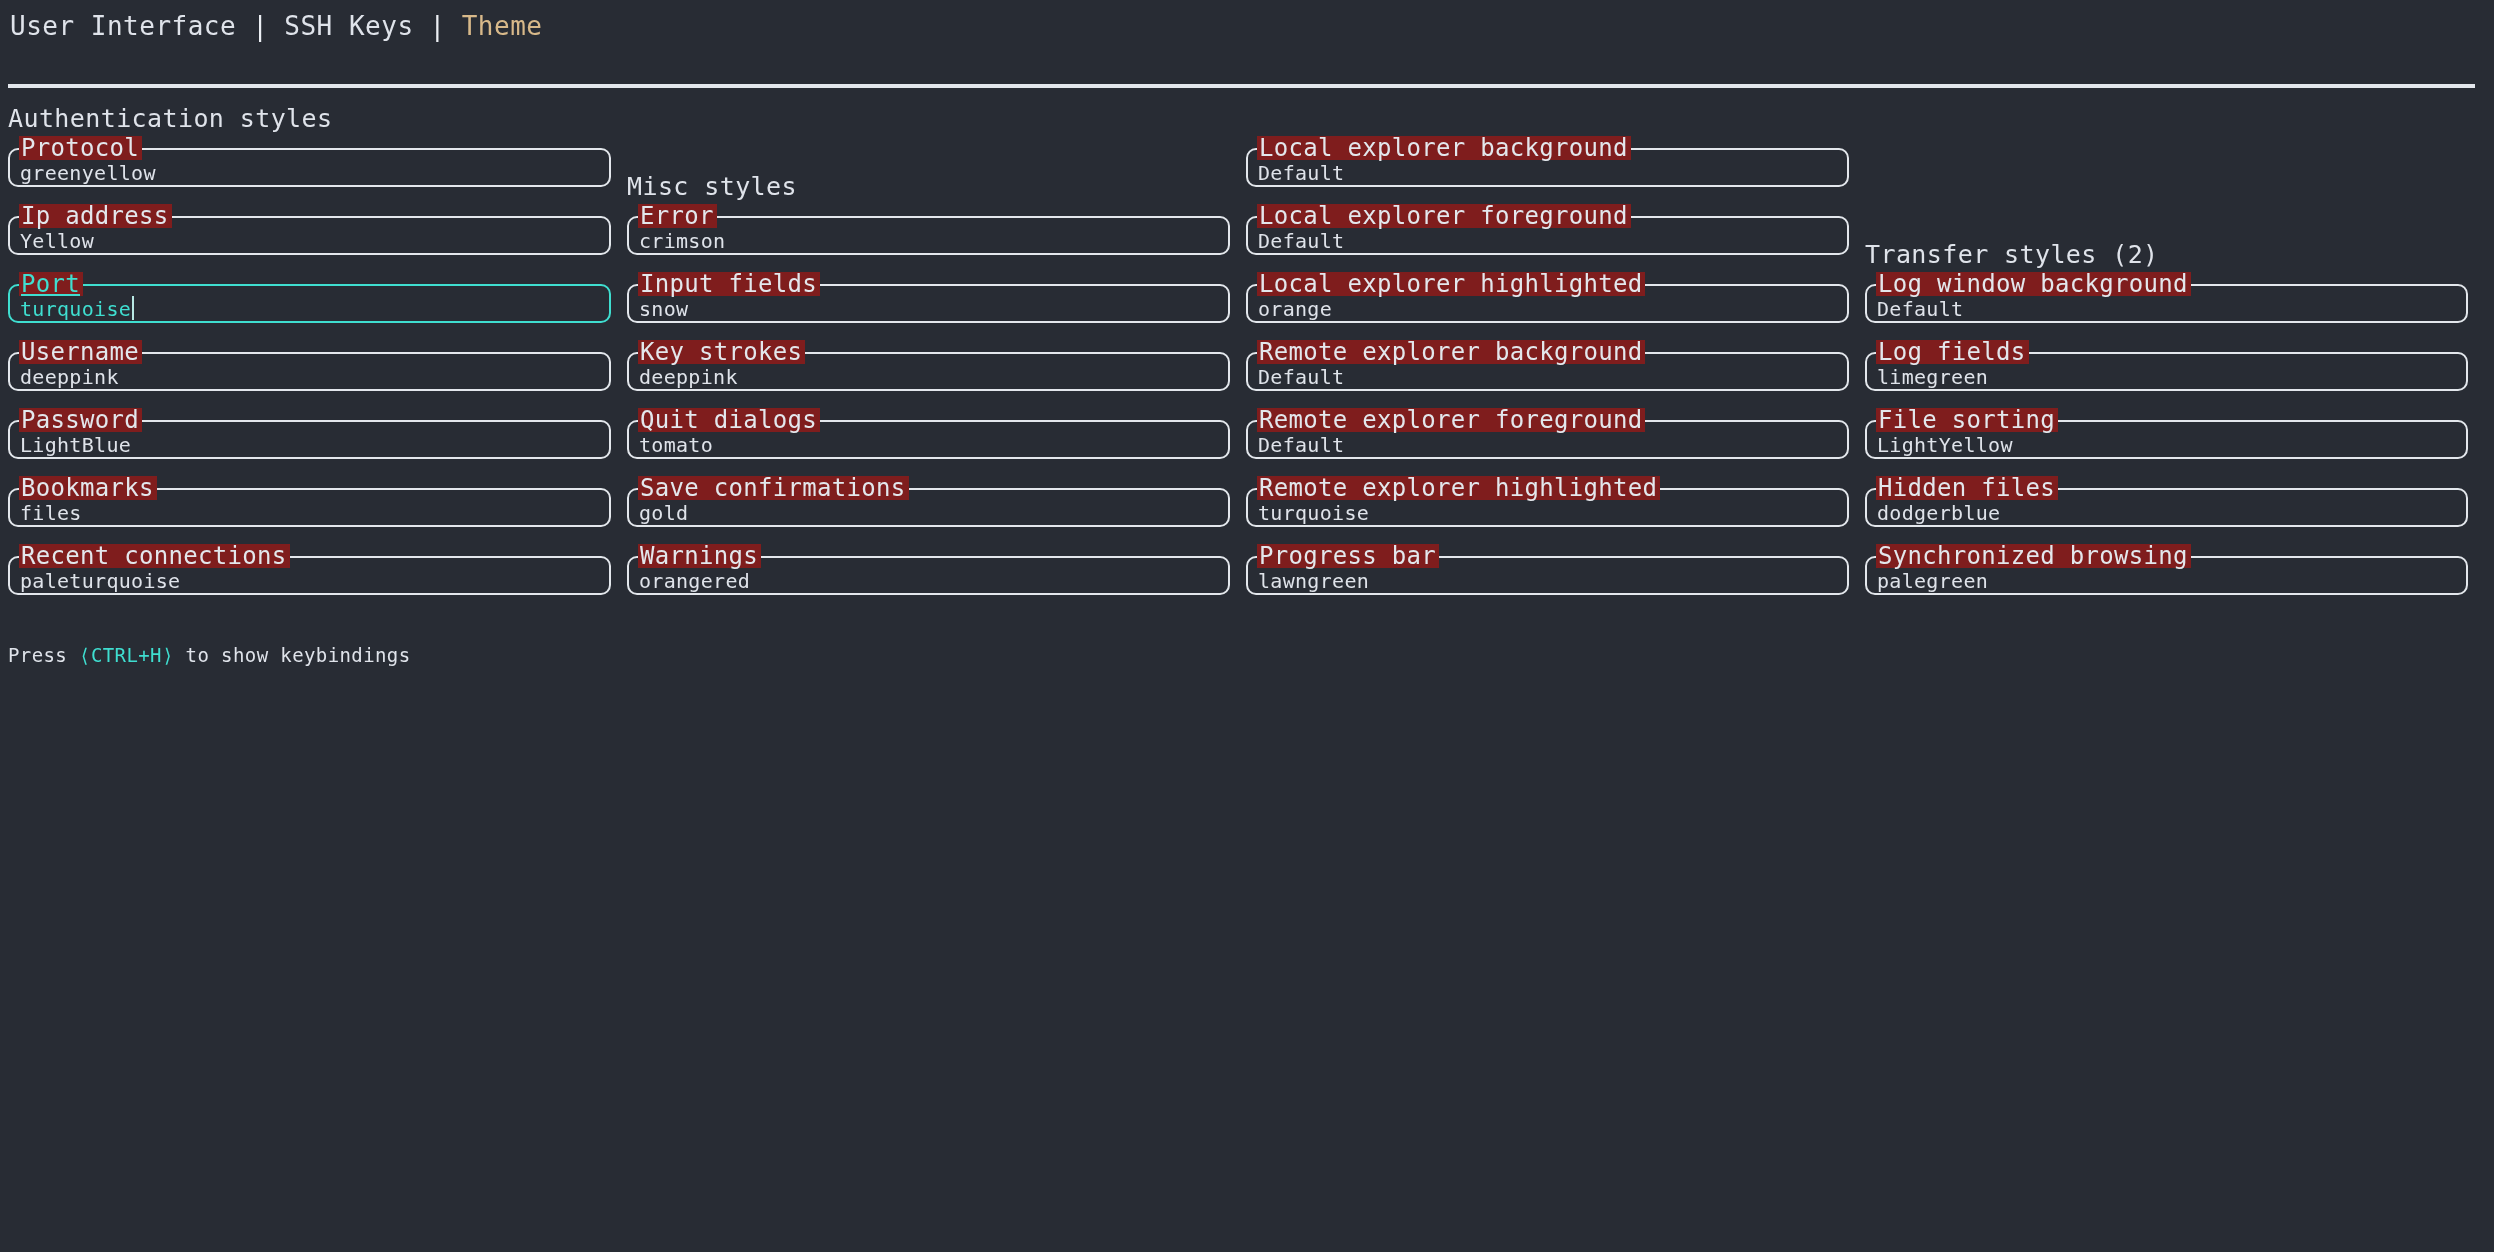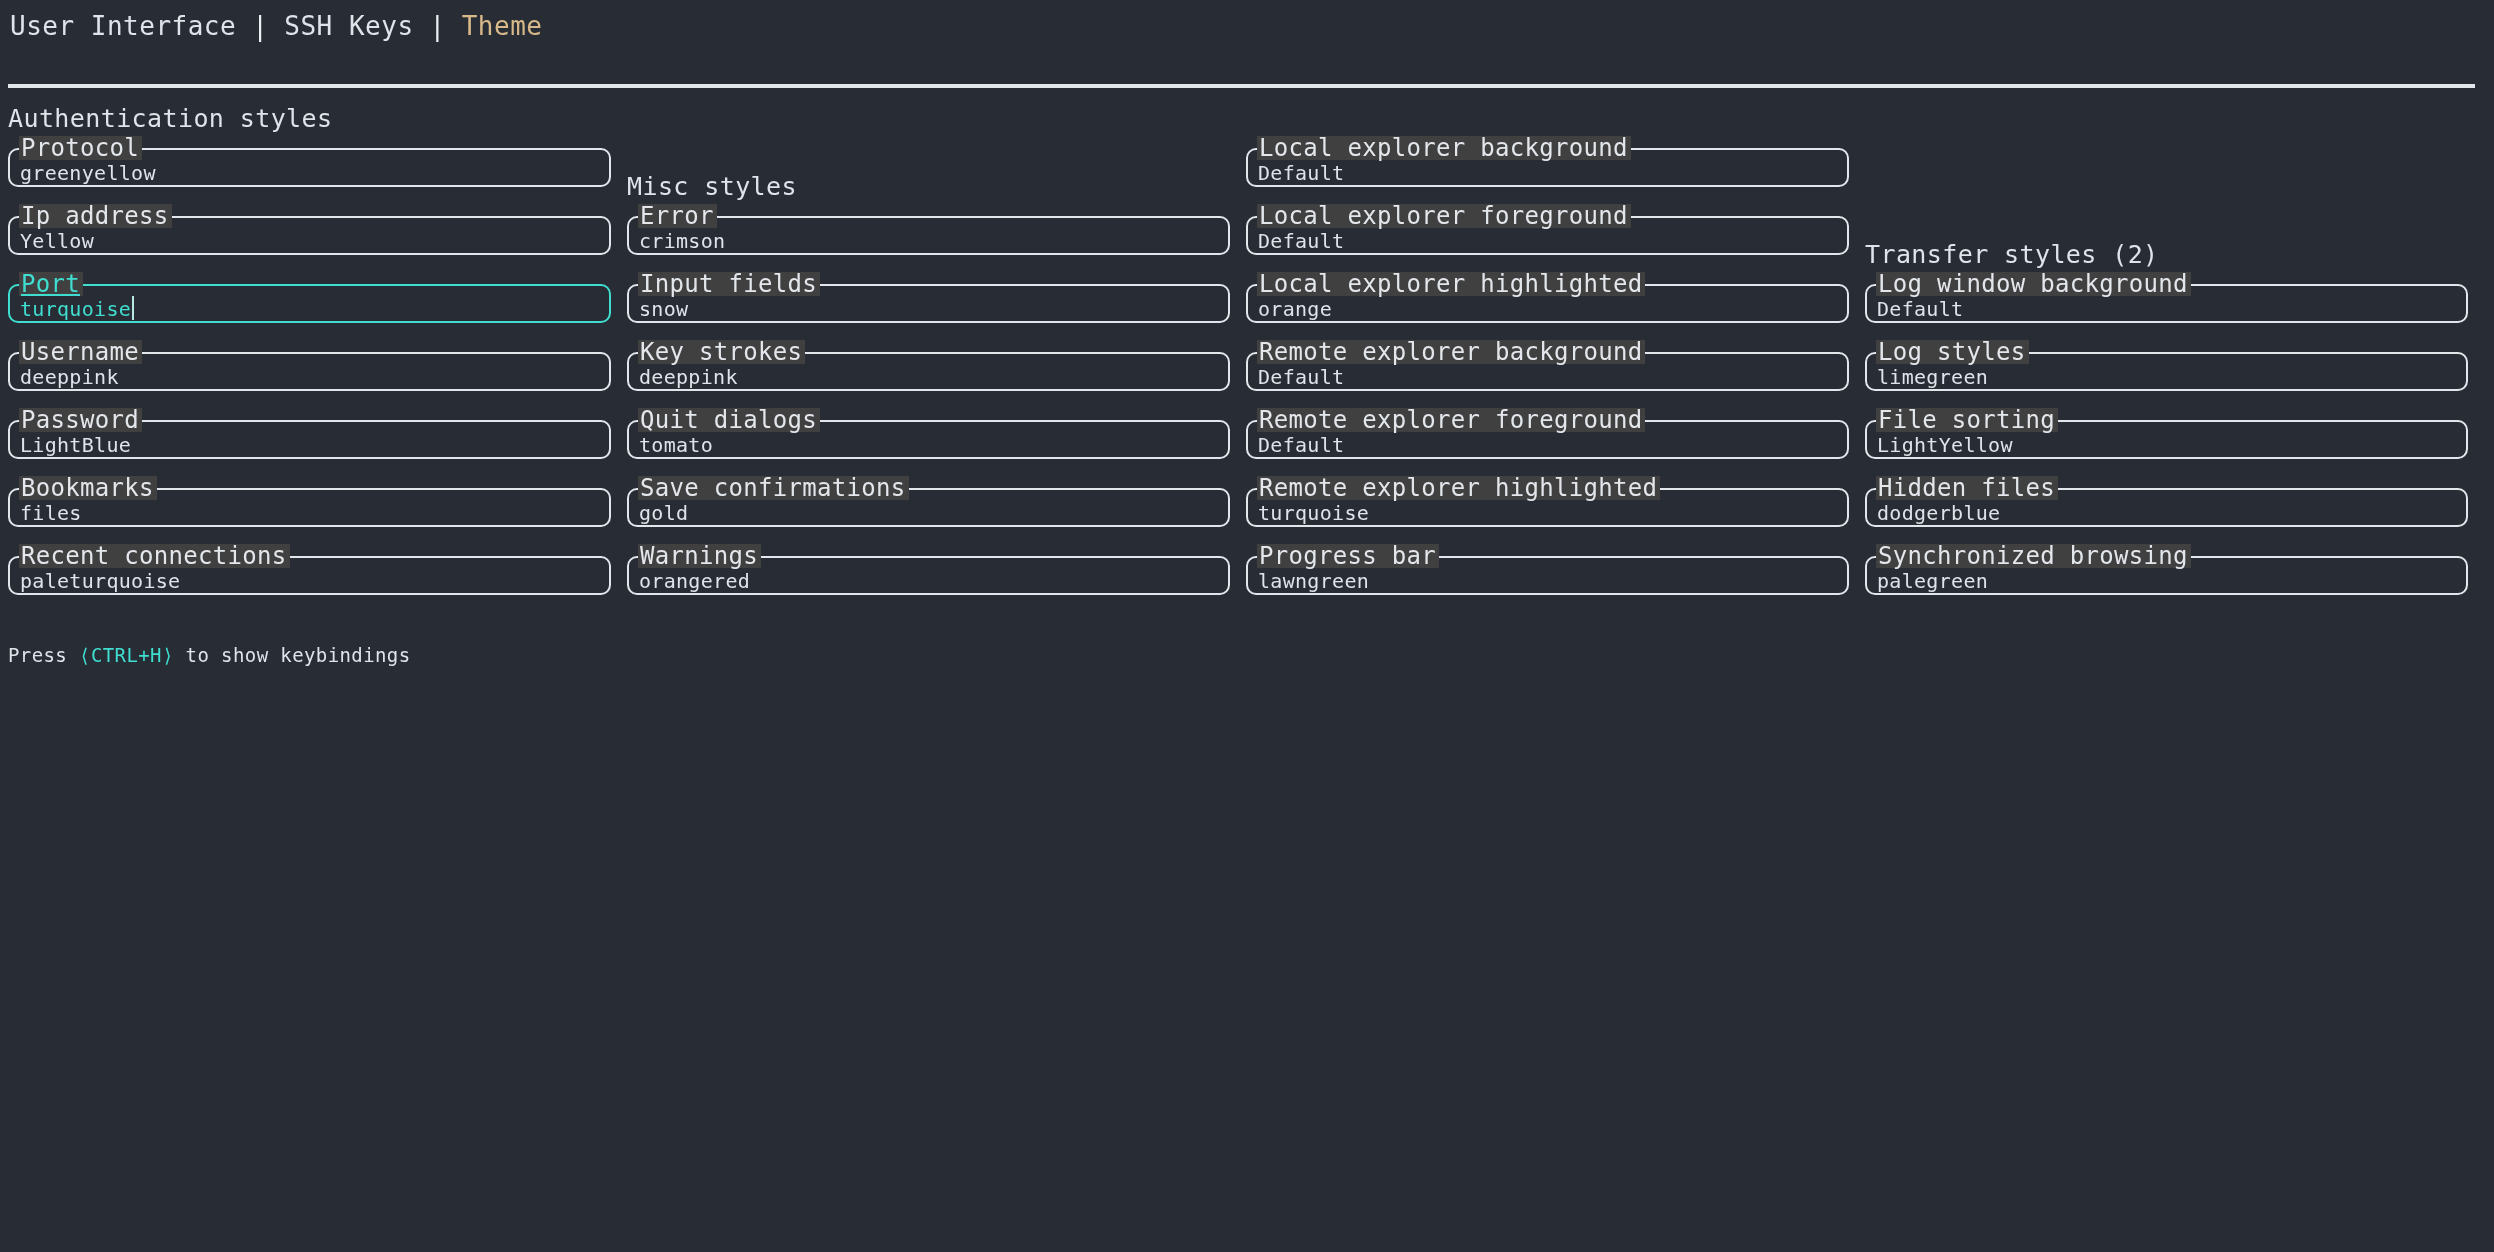--- a/index.html
+++ b/index.html
@@ -78,21 +78,21 @@
     top: 12px;
     bottom: 0;
     border: 2px solid #e3e7ec;
     border-radius: 10px;
     box-sizing: border-box;
   }
   .field .legend {
     position: absolute;
     left: 11px;
     top: 0px;
-    background: #404040;
+    background: #7f1d1d;
     padding: 0 3px 0 2px;
     font-size: 24px;
     line-height: 24px;
     color: #e3e7ec;
     white-space: pre;
     letter-spacing: 0.3px;
     z-index: 2;
   }
   .field .value {
     position: absolute;
@@ -254,21 +254,21 @@
     </div>
     <div class="column">
       <div class="col-title">Transfer styles (2)</div>
       <div class="field">
         <div class="box"></div>
         <div class="legend">Log window background</div>
         <div class="value"><span>Default</span></div>
       </div>
       <div class="field">
         <div class="box"></div>
-        <div class="legend">Log styles</div>
+        <div class="legend">Log fields</div>
         <div class="value"><span>limegreen</span></div>
       </div>
       <div class="field">
         <div class="box"></div>
         <div class="legend">File sorting</div>
         <div class="value"><span>LightYellow</span></div>
       </div>
       <div class="field">
         <div class="box"></div>
         <div class="legend">Hidden files</div>

